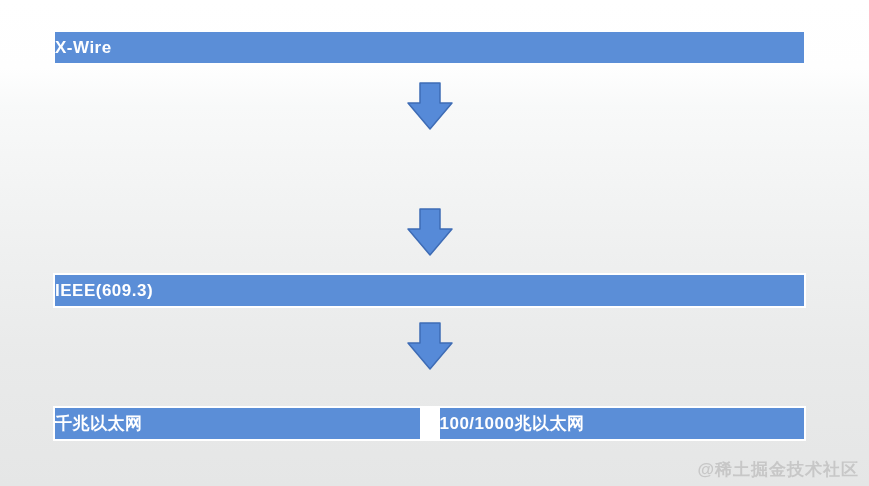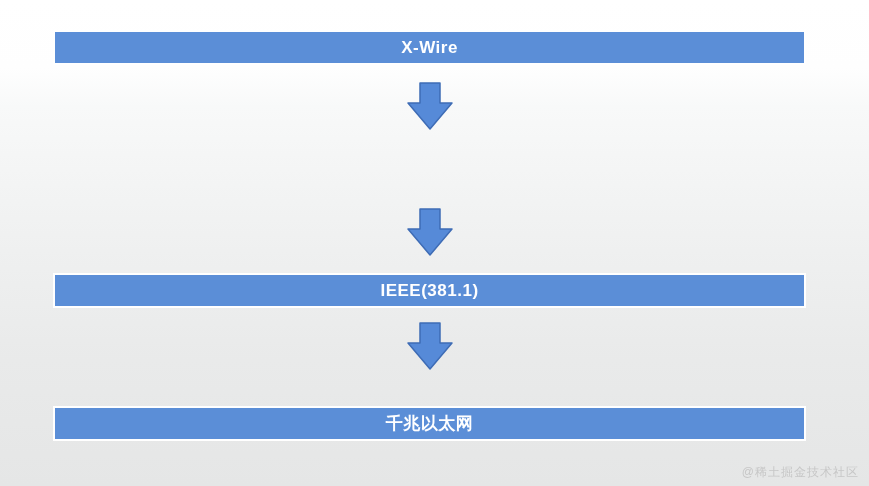--- a/index.html
+++ b/index.html
@@ -15,21 +15,21 @@
       #eeefef 55%, #e9eaea 74%,
       #e5e6e6 100%);
   }
   .flow-row{
     position:absolute;left:53px;width:753px;height:35px;
     box-sizing:border-box;background:var(--divider,#fff);
     padding:2px;display:flex;gap:3px;
   }
   .flow-cell{
     flex:1 1 0;background:var(--bar,#5b8ed7);
-    display:flex;align-items:center;justify-content:center;
+    display:flex;align-items:center;
     color:var(--text,#fff);font-size:17px;font-weight:700;
     letter-spacing:.5px;white-space:nowrap;
   }
   .row-1{top:30px;}
   .row-2{top:145px;}
   .row-3{top:273px;}
   .row-4{top:406px;gap:20px;}
   .arrow{
     position:absolute;left:407px;width:46px;height:48px;
   }
@@ -37,23 +37,23 @@
   .arrow-2{top:208px;}
   .arrow-3{top:322px;}
   .arrow polygon{
     fill:var(--arrow-fill,#568ad8);
     stroke:var(--arrow-border,#3e6cb5);
     stroke-width:1.5;
     stroke-linejoin:round;
   }
   .watermark{
     position:absolute;right:10px;bottom:5px;
-    font-size:12px;letter-spacing:1px;
+    font-size:17px;letter-spacing:1px;
     color:var(--watermark,#c7c7c7);
-    font-weight:400;user-select:none;
+    font-weight:700;user-select:none;
   }
 </style>
 </head>
 <body>
 
 <div class="stage">
 
   <div class="flow-row row-1">
     <div class="flow-cell">
       <span>X-Wire</span>
@@ -64,29 +64,32 @@
     <polygon points="13,1 33,1 33,21 45,21 23,47 1,21 13,21"></polygon>
   </svg>
 
 
   <svg class="arrow arrow-2" viewBox="0 0 46 48">
     <polygon points="13,1 33,1 33,21 45,21 23,47 1,21 13,21"></polygon>
   </svg>
 
   <div class="flow-row row-3">
     <div class="flow-cell">
-      <span>IEEE(381.1)</span>
+      <span>IEEE(609.3)</span>
     </div>
   </div>
 
   <svg class="arrow arrow-3" viewBox="0 0 46 48">
     <polygon points="13,1 33,1 33,21 45,21 23,47 1,21 13,21"></polygon>
   </svg>
 
   <div class="flow-row row-4">
     <div class="flow-cell">
       <span>千兆以太网</span>
     </div>
+    <div class="flow-cell">
+      <span>100/1000兆以太网</span>
+    </div>
   </div>
 
   <div class="watermark">@稀土掘金技术社区</div>
 
 </div>
 
 </body></html>

